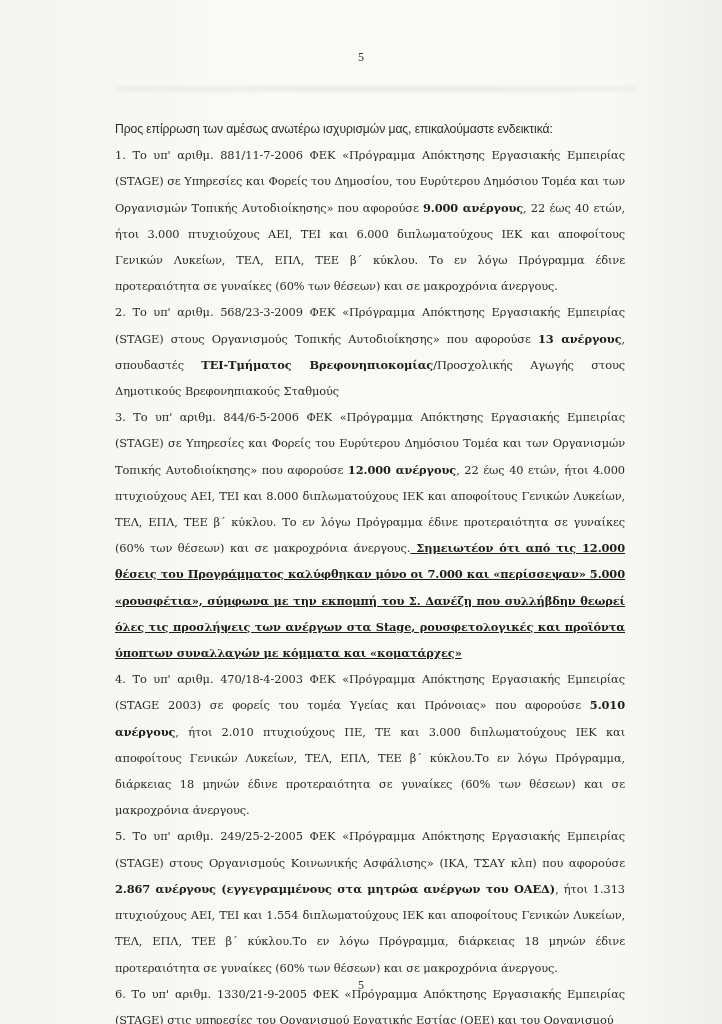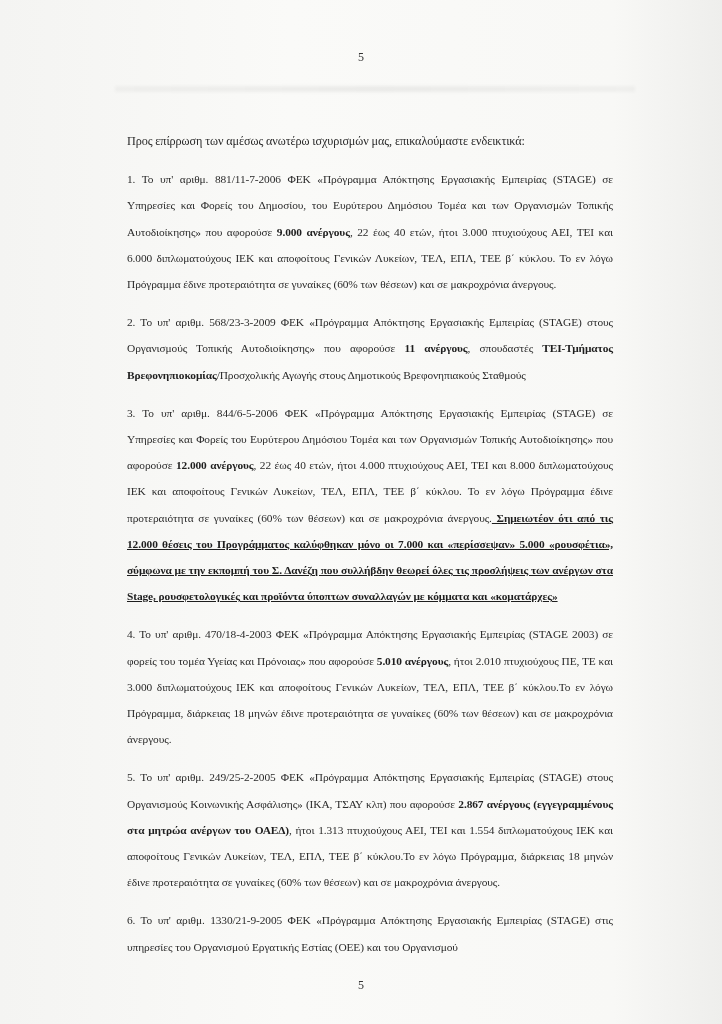--- a/index.html
+++ b/index.html
@@ -25,38 +25,38 @@
   .ghost {
     position: absolute; top: 86px; left: 115px; width: 520px; height: 6px;
     background: linear-gradient(90deg, rgba(0,0,0,0.03), rgba(0,0,0,0.06), rgba(0,0,0,0.03));
     filter: blur(1.5px);
   }
   .body-text {
     position: absolute; left: 115px; top: 116px; width: 510px;
     font-size: 11.4px; line-height: 26.2px; letter-spacing: -0.1px;
     text-align: justify;
   }
-  .body-text p { margin: 12px; font-family: Liberation Serif, serif; }
+  .body-text p { margin: 0; }
   .intro { font-family: "Liberation Sans", sans-serif; font-size: 12.2px; }
   b { font-weight: bold; color: #1e1e1e; }
   .ul { text-decoration: underline; font-weight: bold; color: #1e1e1e; }
 </style>
 </head>
 <body>
 
 <div class="page">
   <div class="page-num-top">5</div>
   <div class="ghost"></div>
 
   <div class="body-text">
     <p class="intro">Προς επίρρωση των αμέσως ανωτέρω ισχυρισμών μας, επικαλούμαστε ενδεικτικά:</p>
 
     <p><span>1. Το υπ' αριθμ. 881/11-7-2006 ΦΕΚ «Πρόγραμμα Απόκτησης Εργασιακής Εμπειρίας (STAGE) σε Υπηρεσίες και Φορείς του Δημοσίου, του Ευρύτερου Δημόσιου Τομέα και των Οργανισμών Τοπικής Αυτοδιοίκησης» που αφορούσε </span><b>9.000 ανέργους</b><span>, 22 έως 40 ετών, ήτοι 3.000 πτυχιούχους ΑΕΙ, ΤΕΙ και 6.000 διπλωματούχους ΙΕΚ και αποφοίτους Γενικών Λυκείων, ΤΕΛ, ΕΠΛ, ΤΕΕ β΄ κύκλου. Το εν λόγω Πρόγραμμα έδινε προτεραιότητα σε γυναίκες (60% των θέσεων) και σε μακροχρόνια άνεργους.</span></p>
 
-    <p><span>2. Το υπ' αριθμ. 568/23-3-2009 ΦΕΚ «Πρόγραμμα Απόκτησης Εργασιακής Εμπειρίας (STAGE) στους Οργανισμούς Τοπικής Αυτοδιοίκησης» που αφορούσε </span><b>11 ανέργους</b><span>, σπουδαστές </span><b>ΤΕΙ-Τμήματος Βρεφονηπιοκομίας</b><span>/Προσχολικής Αγωγής στους Δημοτικούς Βρεφονηπιακούς Σταθμούς</span></p>
+    <p><span>2. Το υπ' αριθμ. 568/23-3-2009 ΦΕΚ «Πρόγραμμα Απόκτησης Εργασιακής Εμπειρίας (STAGE) στους Οργανισμούς Τοπικής Αυτοδιοίκησης» που αφορούσε </span><b>13 ανέργους</b><span>, σπουδαστές </span><b>ΤΕΙ-Τμήματος Βρεφονηπιοκομίας</b><span>/Προσχολικής Αγωγής στους Δημοτικούς Βρεφονηπιακούς Σταθμούς</span></p>
 
     <p><span>3. Το υπ' αριθμ. 844/6-5-2006 ΦΕΚ «Πρόγραμμα Απόκτησης Εργασιακής Εμπειρίας (STAGE) σε Υπηρεσίες και Φορείς του Ευρύτερου Δημόσιου Τομέα και των Οργανισμών Τοπικής Αυτοδιοίκησης» που αφορούσε </span><b>12.000 ανέργους</b><span>, 22 έως 40 ετών, ήτοι 4.000 πτυχιούχους ΑΕΙ, ΤΕΙ και 8.000 διπλωματούχους ΙΕΚ και αποφοίτους Γενικών Λυκείων, ΤΕΛ, ΕΠΛ, ΤΕΕ β΄ κύκλου. Το εν λόγω Πρόγραμμα έδινε προτεραιότητα σε γυναίκες (60% των θέσεων) και σε μακροχρόνια άνεργους.</span><span class="ul"> Σημειωτέον ότι από τις 12.000 θέσεις του Προγράμματος καλύφθηκαν μόνο οι 7.000 και «περίσσεψαν» 5.000 «ρουσφέτια», σύμφωνα με την εκπομπή του Σ. Δανέζη που συλλήβδην θεωρεί όλες τις προσλήψεις των ανέργων στα Stage, ρουσφετολογικές και προϊόντα ύποπτων συναλλαγών με κόμματα και «κοματάρχες»</span></p>
 
     <p><span>4. Το υπ' αριθμ. 470/18-4-2003 ΦΕΚ «Πρόγραμμα Απόκτησης Εργασιακής Εμπειρίας (STAGE 2003) σε φορείς του τομέα Υγείας και Πρόνοιας» που αφορούσε </span><b>5.010 ανέργους</b><span>, ήτοι 2.010 πτυχιούχους ΠΕ, ΤΕ και 3.000 διπλωματούχους ΙΕΚ και αποφοίτους Γενικών Λυκείων, ΤΕΛ, ΕΠΛ, ΤΕΕ β΄ κύκλου.Το εν λόγω Πρόγραμμα, διάρκειας 18 μηνών έδινε προτεραιότητα σε γυναίκες (60% των θέσεων) και σε μακροχρόνια άνεργους.</span></p>
 
     <p><span>5. Το υπ' αριθμ. 249/25-2-2005 ΦΕΚ «Πρόγραμμα Απόκτησης Εργασιακής Εμπειρίας (STAGE) στους Οργανισμούς Κοινωνικής Ασφάλισης» (ΙΚΑ, ΤΣΑΥ κλπ) που αφορούσε </span><b>2.867 ανέργους (εγγεγραμμένους στα μητρώα ανέργων του ΟΑΕΔ)</b><span>, ήτοι 1.313 πτυχιούχους ΑΕΙ, ΤΕΙ και 1.554 διπλωματούχους ΙΕΚ και αποφοίτους Γενικών Λυκείων, ΤΕΛ, ΕΠΛ, ΤΕΕ β΄ κύκλου.Το εν λόγω Πρόγραμμα, διάρκειας 18 μηνών έδινε προτεραιότητα σε γυναίκες (60% των θέσεων) και σε μακροχρόνια άνεργους.</span></p>
 
     <p><span>6. Το υπ' αριθμ. 1330/21-9-2005 ΦΕΚ «Πρόγραμμα Απόκτησης Εργασιακής Εμπειρίας (STAGE) στις υπηρεσίες του Οργανισμού Εργατικής Εστίας (ΟΕΕ) και του Οργανισμού</span></p>
   </div>
 

